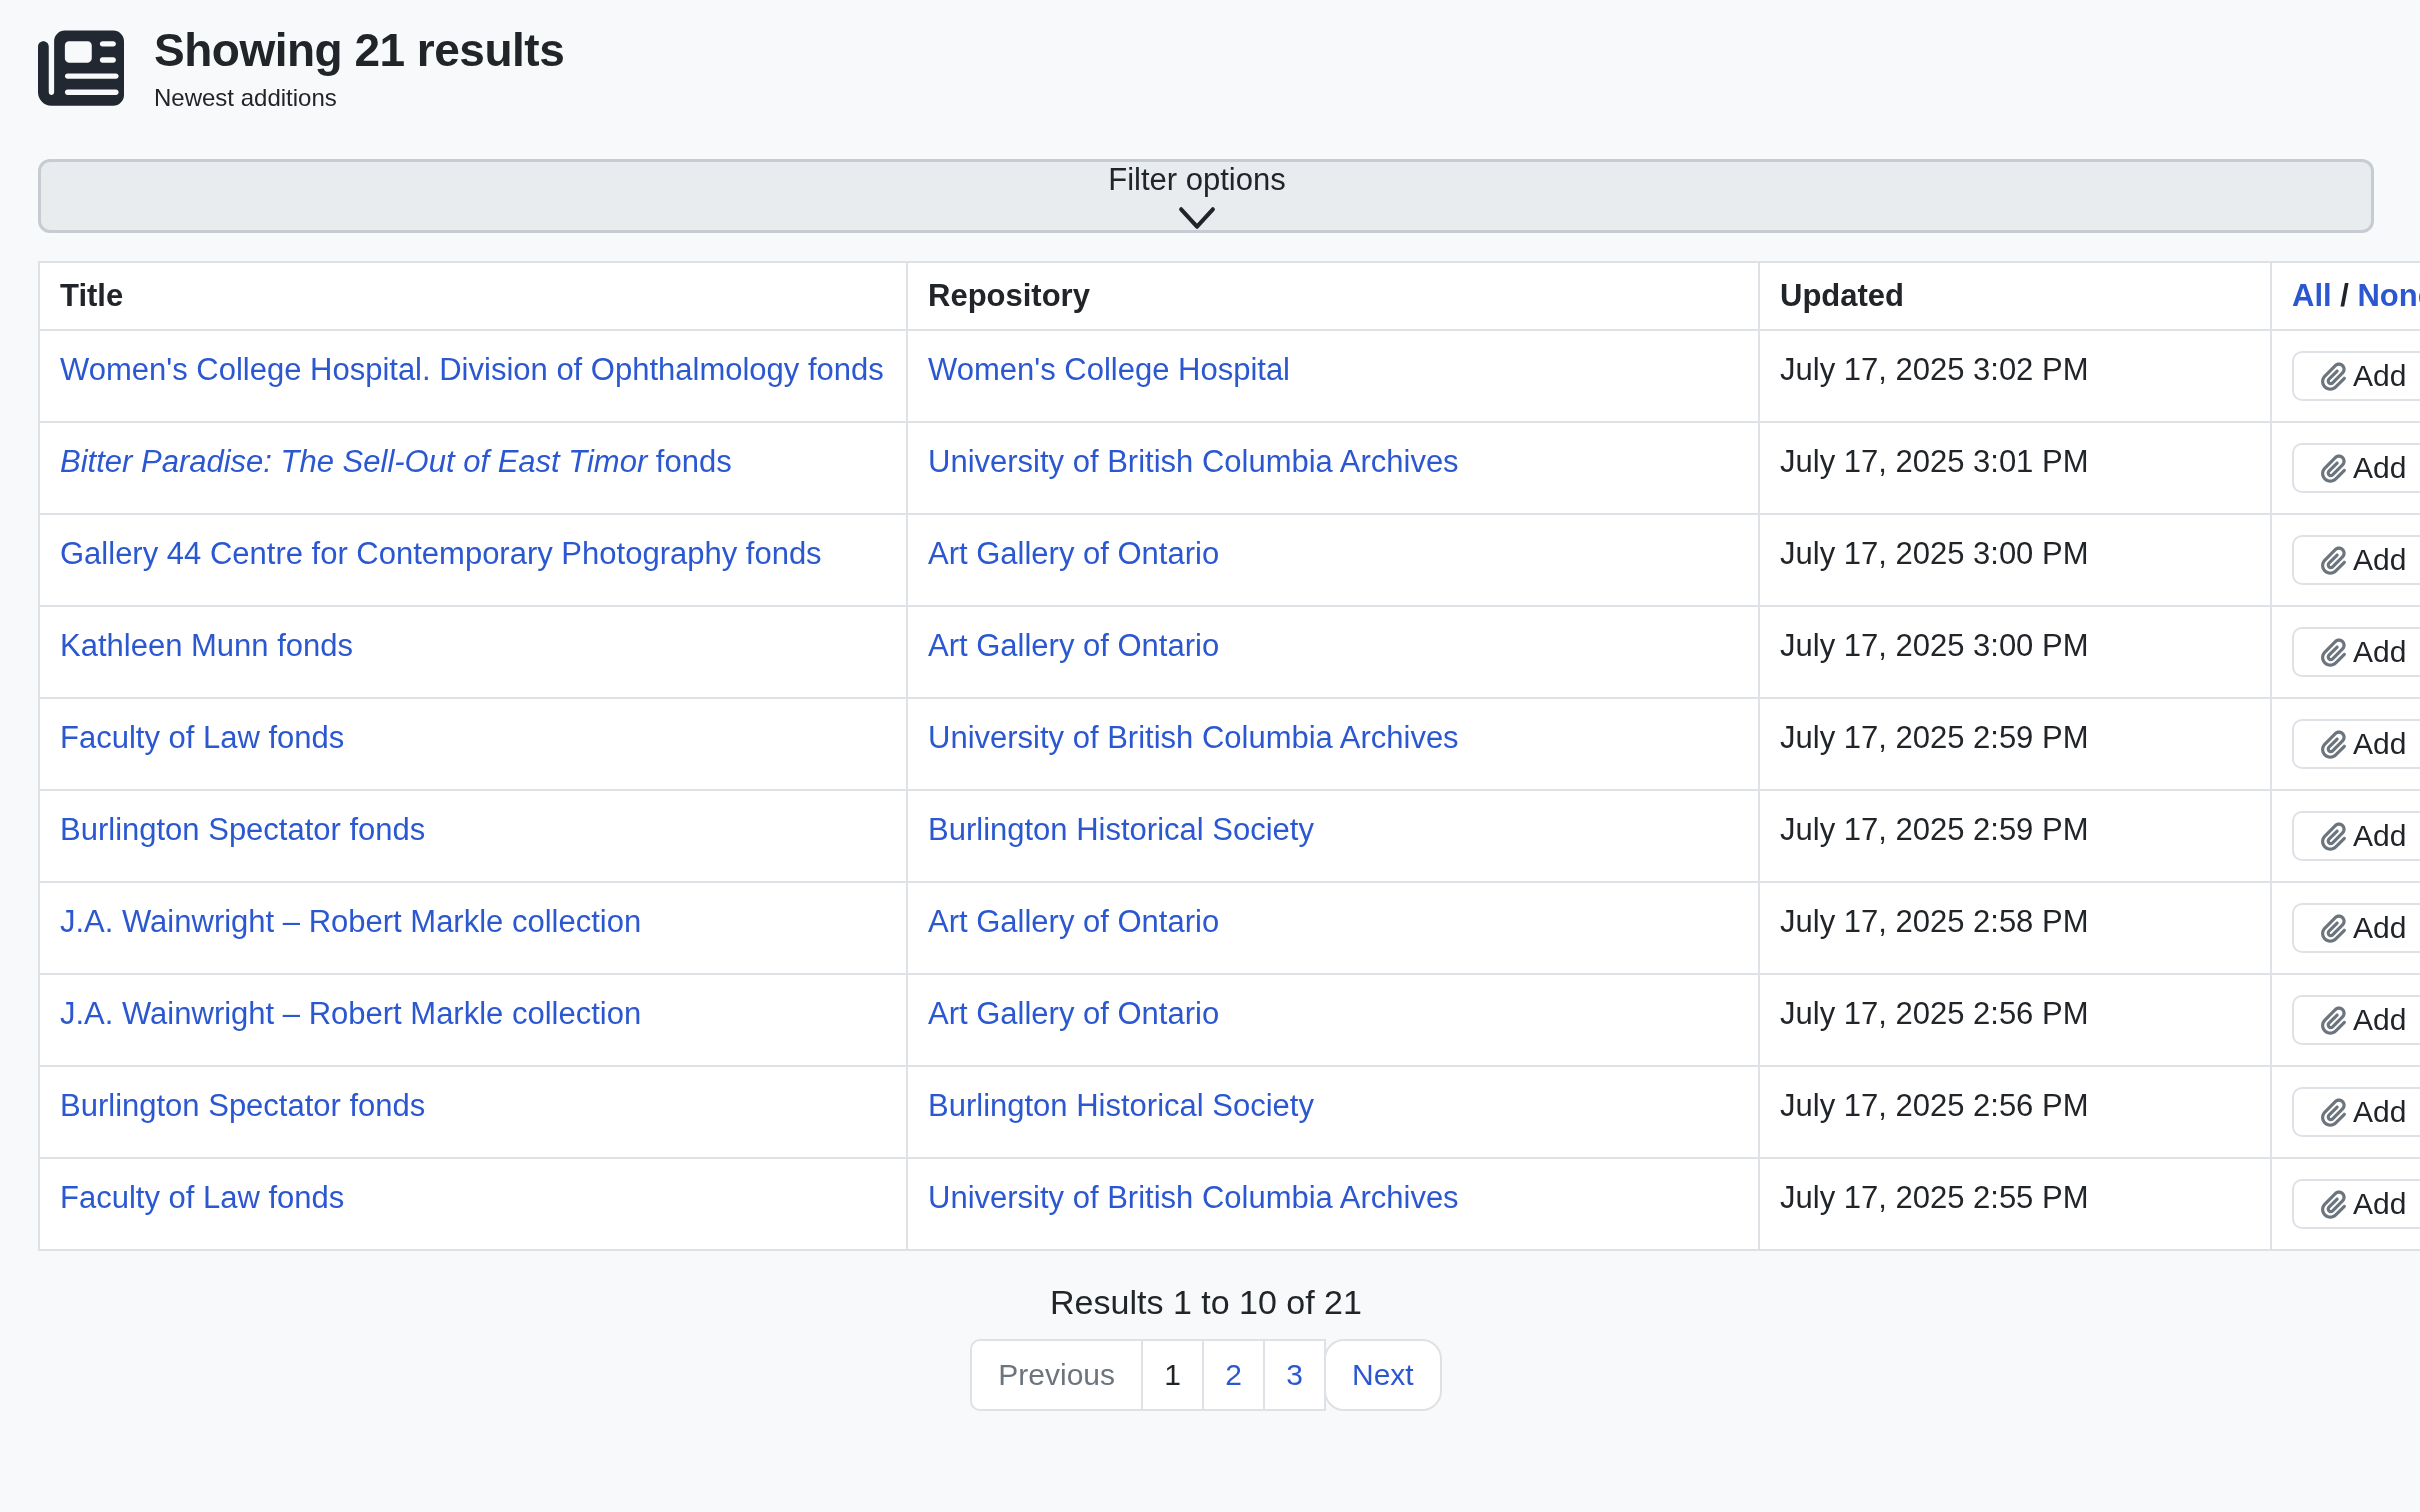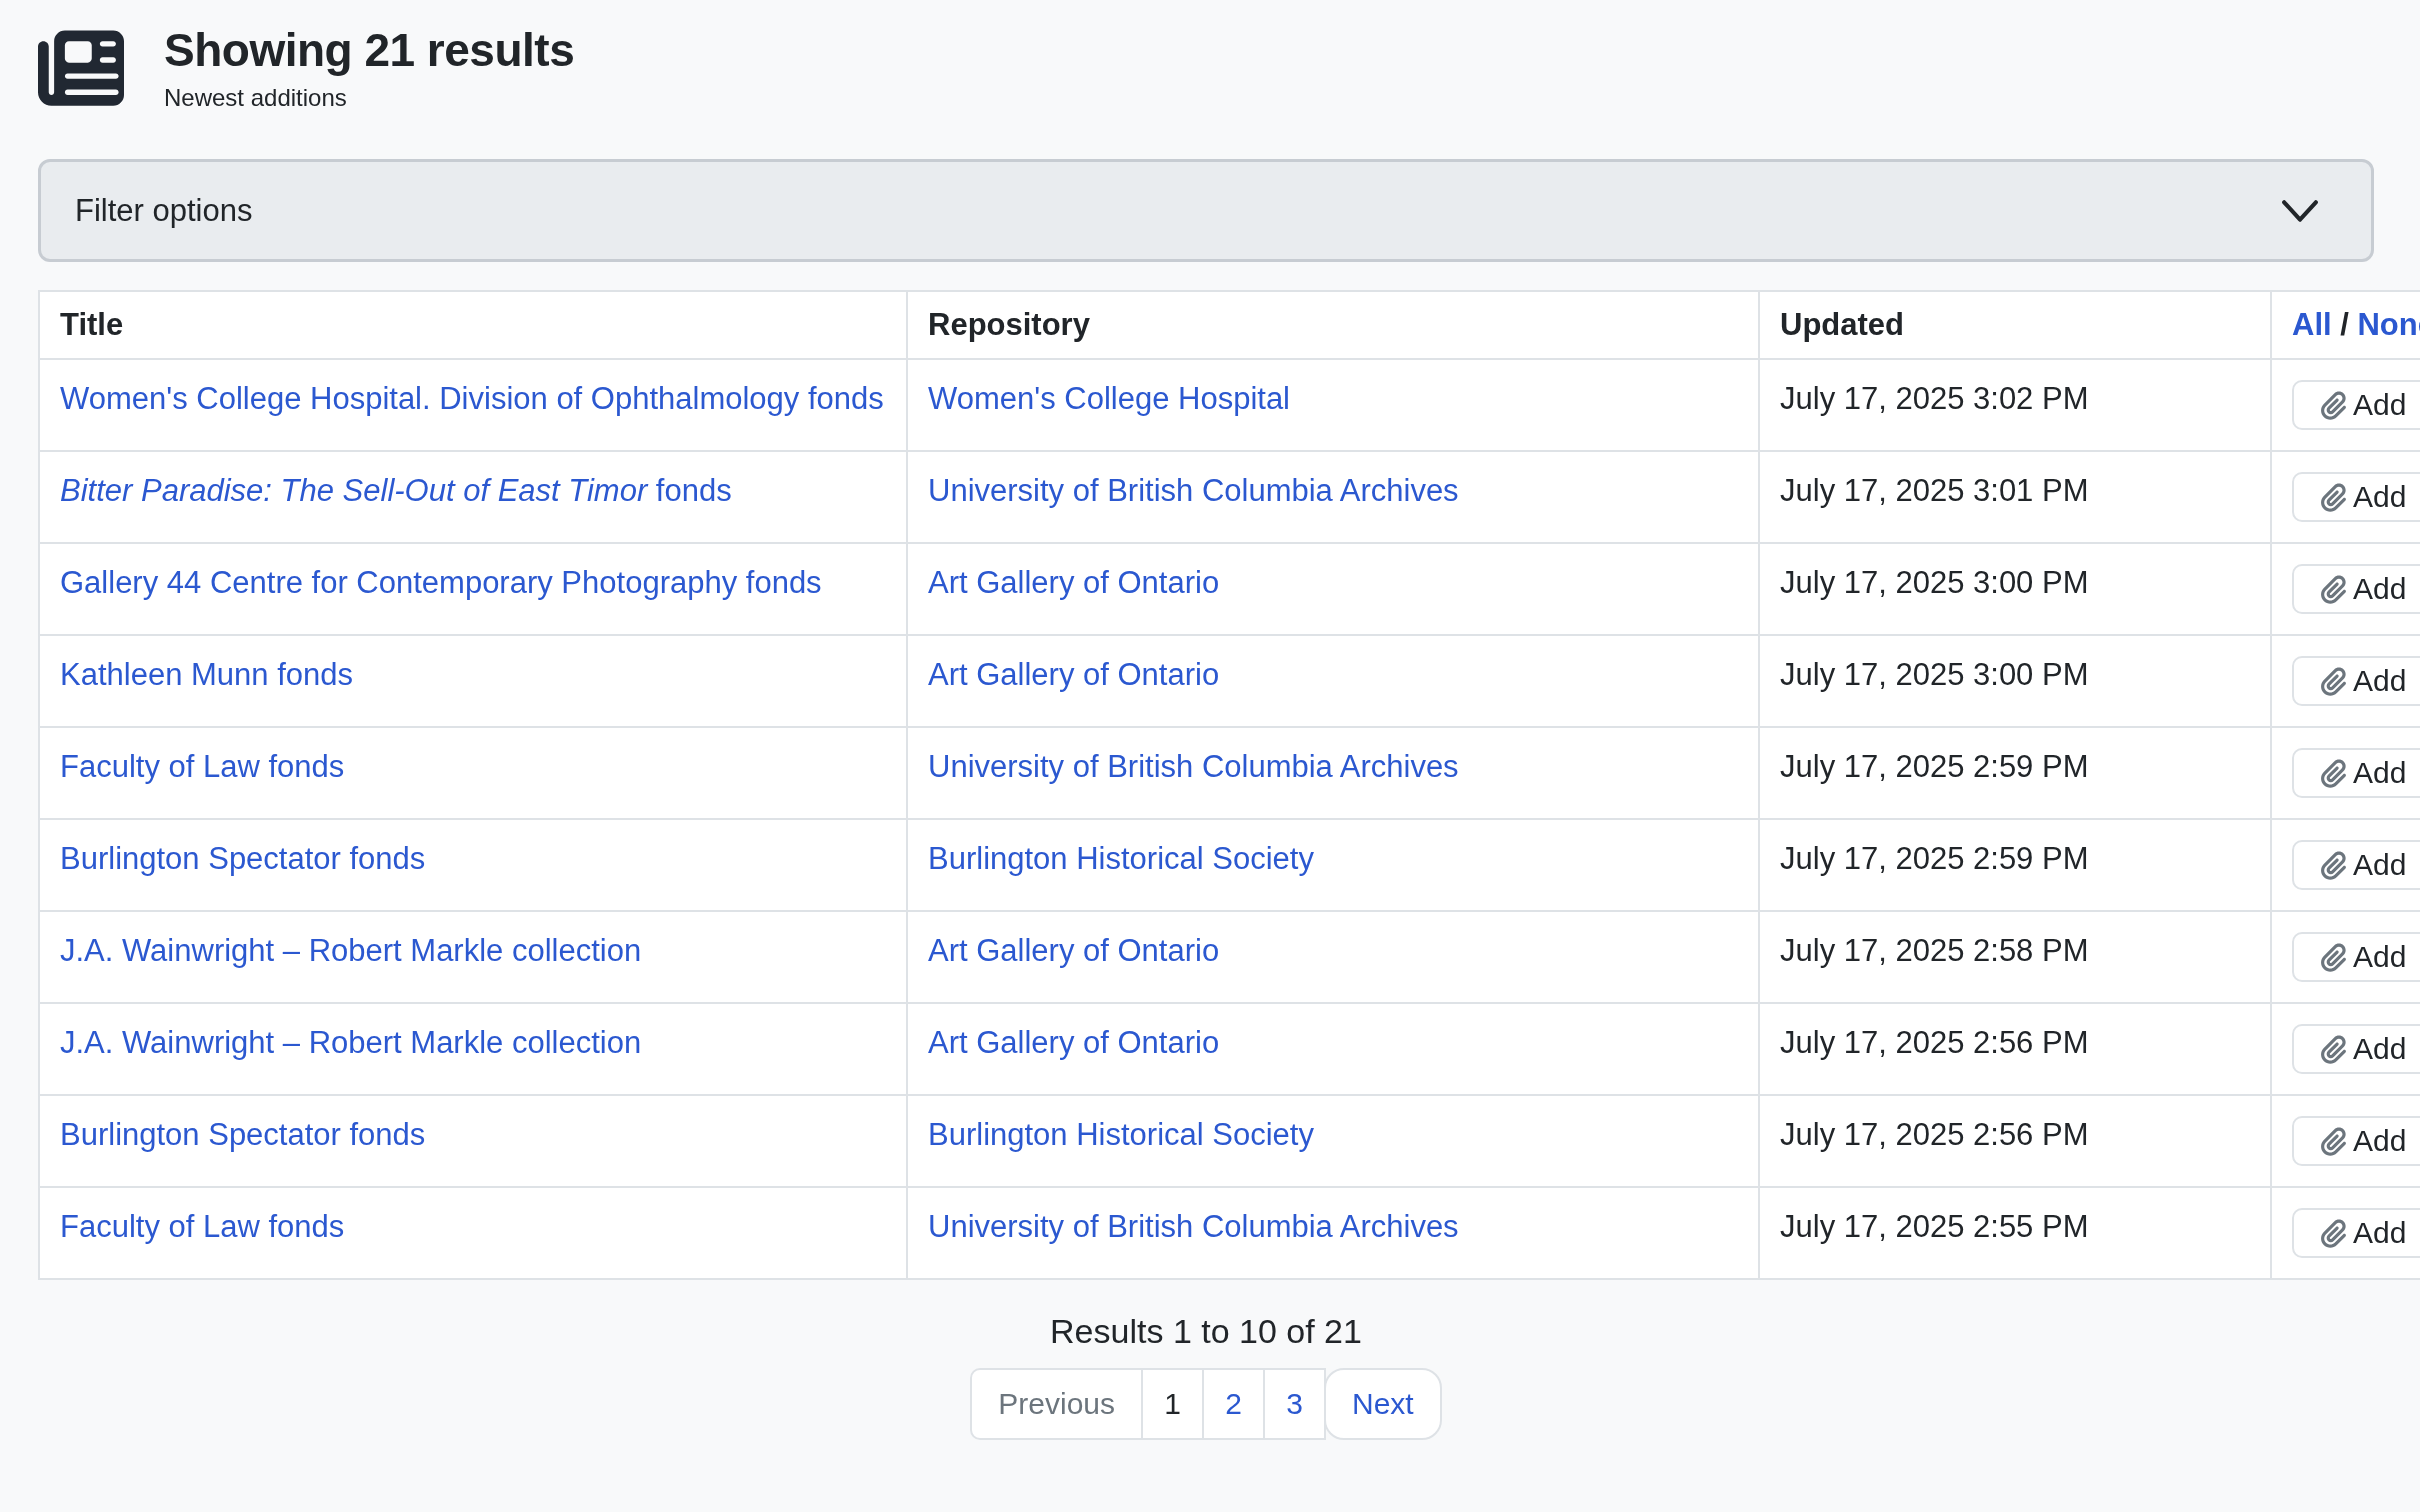--- a/index.html
+++ b/index.html
@@ -19,35 +19,36 @@
   html,body{margin:0;padding:0;}
   body{
     width:2420px;height:1512px;overflow:hidden;
     background:var(--page-bg);
     color:var(--text);
     font-family:"Liberation Sans",sans-serif;
   }
   .page{padding:22px 46px 0 38px;}
 
   
-  .page-header{display:flex;align-items:flex-start;gap:40px;}
+  .page-header{display:flex;align-items:flex-start;gap:30px;}
   .newspaper-icon{width:86px;height:86px;flex:0 0 auto;margin-top:3px;}
   .newspaper-icon svg{width:86px;height:86px;fill:var(--icon-dark);}
   .header-text h1{margin:0;font-size:46px;line-height:56px;font-weight:700;letter-spacing:-0.5px;}
   .header-subtitle{font-size:24px;line-height:30px;margin-top:5px;}
 
   
   .filter-bar{
-    margin-top:46px;height:103px;
+    margin-top:46px;height:74px;
     background:var(--filter-bg);
     border:3px solid var(--filter-border);
     border-radius:12px;
     display:flex;align-items:center;justify-content:space-between;
     padding:0 52px 0 34px;
     cursor:pointer;
+    flex-direction:column;
   }
   .filter-label{font-size:31px;}
   .chevron-down{width:38px;height:24px;}
   .chevron-down svg{width:38px;height:24px;stroke:var(--text);stroke-width:2.6;fill:none;stroke-linecap:round;stroke-linejoin:round;}
 
   
   table.results{
     margin-top:28px;width:100%;
     border-collapse:collapse;table-layout:fixed;
     background:var(--white);

